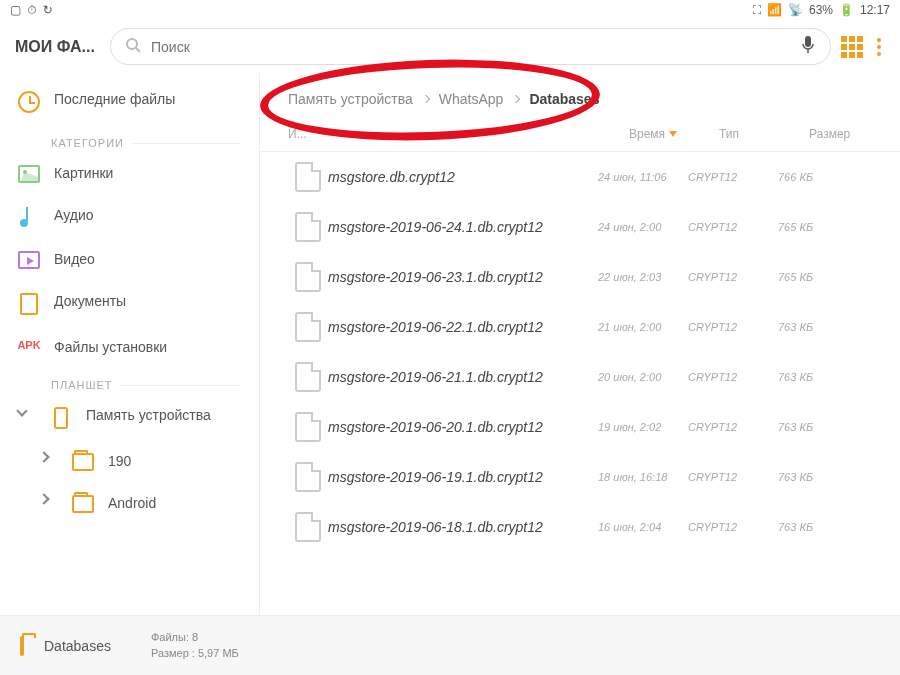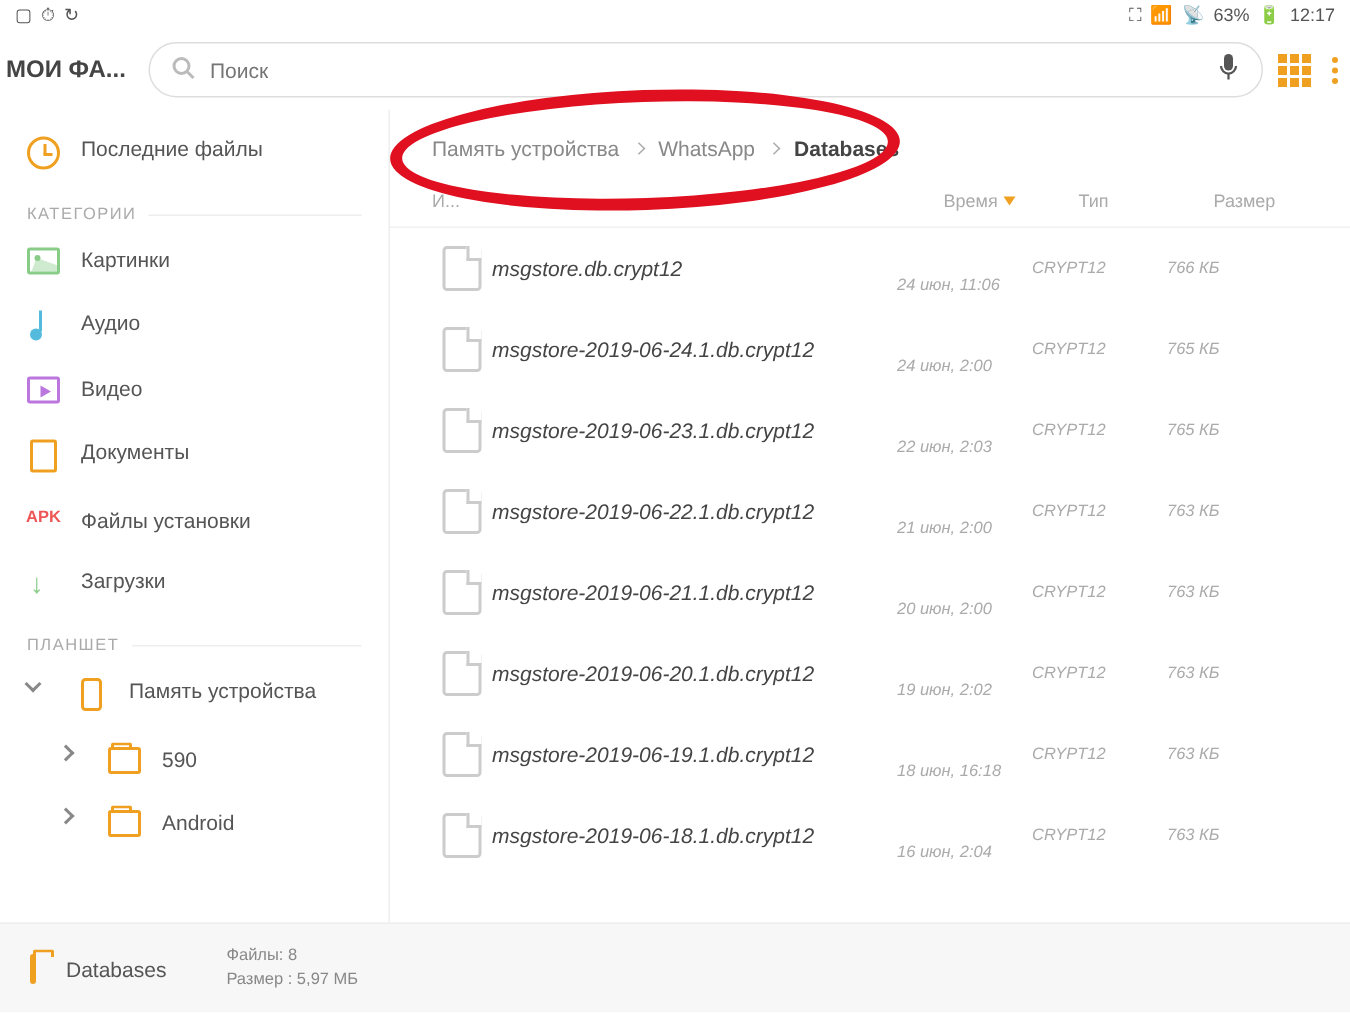--- a/index.html
+++ b/index.html
@@ -1,36 +1,36 @@
 <!DOCTYPE html>
 <html><head>
 <meta charset="utf-8">
 <style>
   * { box-sizing: border-box; margin: 0; padding: 0; font-family: 'Comic Sans MS', cursive, sans-serif; }
   body { width: 900px; height: 675px; background: #fff; color: #444; font-size: 14px; overflow: hidden; position: relative; }
 
   .statusbar { height: 20px; display: flex; justify-content: space-between; padding: 2px 10px; font-size: 12px; color: #555; }
   .statusbar .left, .statusbar .right { display: flex; gap: 6px; align-items: center; }
 
-  .topbar { display: flex; align-items: center; gap: 10px; padding: 8px 4px; }
+  .topbar { display: flex; align-items: center; gap: 10px; padding: 8px 15px; }
   .apptitle { font-weight: bold; font-size: 16px; width: 85px; white-space: nowrap; overflow: hidden; text-overflow: ellipsis; }
   .searchbox { flex: 1; display: flex; align-items: center; background: #fff; border: 1px solid #ddd; border-radius: 20px; padding: 6px 14px; color: #aaa; }
   .searchbox .sicon { margin-right: 10px; }
   .searchbox input { flex: 1; border: none; outline: none; background: transparent; font-size: 14px; font-family: inherit; color: #555; }
   .mic { margin-left: 8px; color: #555; }
   .gridicon { width: 22px; height: 22px; display: grid; grid-template-columns: 1fr 1fr 1fr; grid-template-rows: 1fr 1fr 1fr; gap: 2px; }
   .gridicon span { background: #f0a020; }
   .moreicon { display: flex; flex-direction: column; gap: 3px; padding: 4px; }
   .moreicon span { width: 4px; height: 4px; background: #f0a020; border-radius: 50%; }
 
   .body { display: flex; height: 555px; }
   .sidebar { width: 260px; border-right: 1px solid #eee; padding-top: 6px; overflow-y: auto; }
   .sideitem { display: flex; align-items: flex-start; gap: 14px; padding: 12px 18px; color: #555; cursor: pointer; }
   .sideitem .icon { width: 22px; display: flex; justify-content: center; }
-  .sidehead { font-size: 11px; color: #aaa; letter-spacing: 1px; padding: 12px 18px 4px; display: flex; align-items: center; }
+  .sidehead { font-size: 11px; color: #aaa; letter-spacing: 1px; padding: 12px 18px 4px; display: flex; align-items: center; margin-left: 33px; }
   .sidehead::after { content: ""; flex: 1; height: 1px; background: #eee; margin-left: 8px; }
   .subitem { padding-left: 40px; }
   .chev { display: inline-block; width: 8px; height: 8px; border-right: 2px solid #888; border-bottom: 2px solid #888; transform: rotate(-45deg); margin-right: 10px; }
   .chev.down { transform: rotate(45deg); }
 
   .main { flex: 1; display: flex; flex-direction: column; position: relative; }
   .breadcrumb { display: flex; align-items: center; gap: 10px; padding: 18px 28px 14px; color: #888; font-size: 14px; }
   .bcsep { display: inline-block; width: 6px; height: 6px; border-right: 1.5px solid #aaa; border-bottom: 1.5px solid #aaa; transform: rotate(-45deg); }
   .breadcrumb .current { color: #444; font-weight: bold; }
 
@@ -38,21 +38,21 @@
   .colhead .cname { flex: 0 0 310px; }
   .colhead .ctime { flex: 0 0 90px; display: flex; align-items: center; gap: 4px; margin-left: 31px; }
   .colhead .ctype { flex: 0 0 90px; }
   .colhead .csize { flex: 1; }
   .sortarr { color: #f0a020; width: 0; height: 0; border-left: 4px solid transparent; border-right: 4px solid transparent; border-top: 6px solid #f0a020; }
 
   .filelist { flex: 1; overflow-y: auto; font-style: italic; }
   .filerow { display: flex; align-items: center; padding: 10px 28px; gap: 0; }
   .filerow .ficon { width: 40px; display: flex; justify-content: center; }
   .filerow .fname { flex: 0 0 270px; color: #444; font-size: 14px; white-space: nowrap; overflow: hidden; }
-  .filerow .ftime { flex: 0 0 90px; color: #aaa; font-size: 11px; margin-top: 22px; }
+  .filerow .ftime { flex: 0 0 90px; color: #aaa; font-size: 11px; }
   .filerow .ftype { flex: 0 0 90px; color: #aaa; font-size: 11px; }
   .filerow .fsize { flex: 1; color: #aaa; font-size: 11px; }
 
   .docicon { width: 26px; height: 30px; border: 2px solid #ccc; border-radius: 3px; position: relative; background: #fff; }
   .docicon::after { content: ""; position: absolute; right: -2px; top: -2px; width: 8px; height: 8px; background: #fff; border-left: 2px solid #ccc; border-bottom: 2px solid #ccc; }
 
   .footer { position: absolute; bottom: 0; left: 0; right: 0; height: 60px; background: #f7f7f7; display: flex; align-items: center; padding: 0 20px; gap: 20px; border-top: 1px solid #eee; }
   .footer .finfo { font-size: 11px; color: #888; line-height: 1.4; }
   .footer .ftitle { font-size: 14px; color: #555; margin-right: 20px; }
 
@@ -167,40 +167,34 @@
     <div class="sideitem">
       <span class="icon">
           <span class="docicon2"></span>
         </span>
       <span>Документы</span>
     </div>
     <div class="sideitem">
       <span class="icon apk">APK</span>
       <span>Файлы установки</span>
     </div>
-    <div class="sideitem">
-      <span class="icon">
-          <span class="dlicon"></span>
-        </span>
-      <span>Загрузки</span>
-    </div>
     <div class="sidehead">ПЛАНШЕТ</div>
     <div class="sideitem">
       <span class="chev down"></span>
       <span class="icon">
           <span class="phoneicon"></span>
         </span>
       <span>Память устройства</span>
     </div>
     <div class="sideitem subitem">
       <span class="chev"></span>
       <span class="icon">
           <span class="foldericon"></span>
         </span>
-      <span>590</span>
+      <span>190</span>
     </div>
     <div class="sideitem subitem">
       <span class="chev"></span>
       <span class="icon">
           <span class="foldericon"></span>
         </span>
       <span>Android</span>
     </div>
   </div>
 

